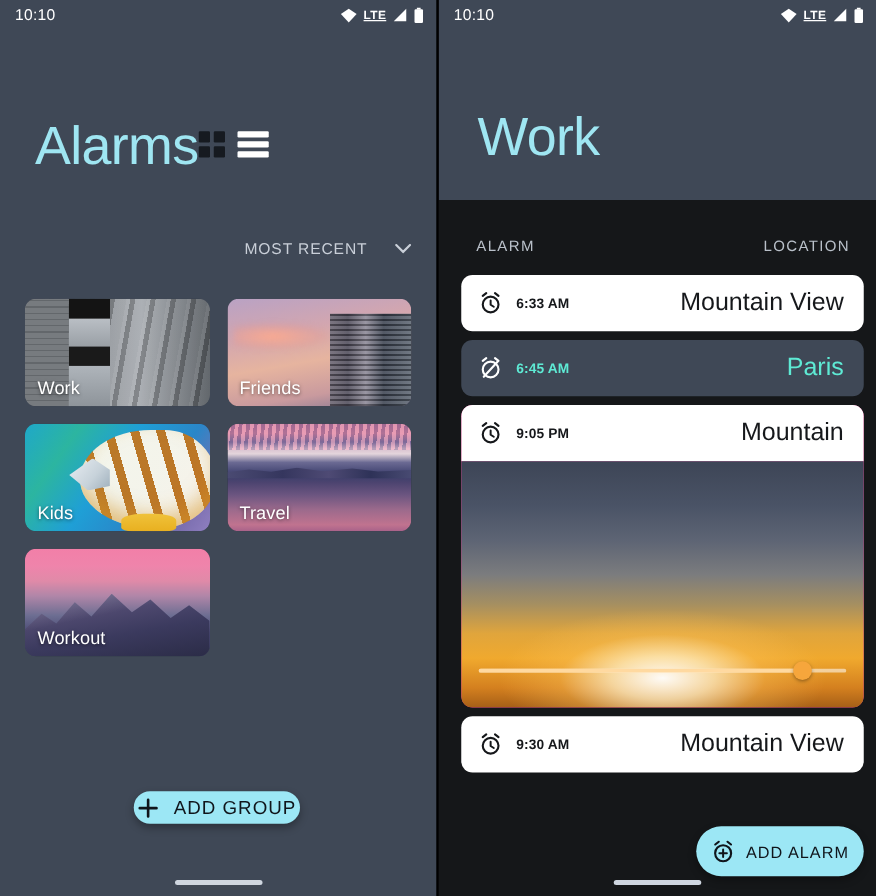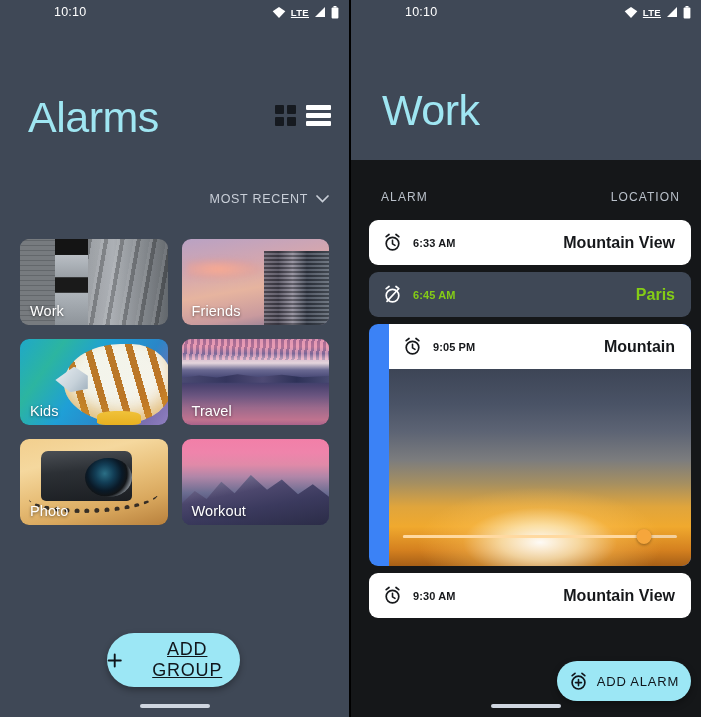--- a/index.html
+++ b/index.html
@@ -39,21 +39,20 @@
     justify-content: space-between;
     padding: 0 10px 0 12px;
     z-index: 20;
     color: #ffffff;
   }
   .statusbar-left {
     font-size: 12.5px;
     font-weight: 500;
     letter-spacing: 0.2px;
     color: #ffffff;
-    margin-left: 42px;
   }
   .statusbar-right {
     display: flex;
     align-items: center;
     gap: 5px;
   }
   .si-lte {
     font-size: 9.5px;
     font-weight: 600;
     letter-spacing: 0.3px;
@@ -63,21 +62,21 @@
   .ic { display: block; }
 
   
   .l-header {
     position: absolute;
     top: 96px;
     left: 28px;
     right: 18px;
     display: flex;
     align-items: center;
-    justify-content: space-between;
+    justify-content: flex-start;
   }
   .l-title {
     font-size: 43px;
     font-weight: 400;
     color: #9fe6f2;
     letter-spacing: -0.5px;
     line-height: 1;
   }
   .l-viewtoggle {
     display: flex;
@@ -99,21 +98,21 @@
     width: 25px;
   }
   .list-icon i { display: block; height: 5px; background: #ffffff; border-radius: 1px; }
 
   .l-sort {
     position: absolute;
     top: 192px;
     right: 20px;
     display: flex;
     align-items: center;
-    gap: 8px;
+    gap: 22px;
     color: #c9cfd8;
     font-size: 12.5px;
     letter-spacing: 0.7px;
     font-weight: 400;
   }
 
   
   .l-grid {
     position: absolute;
     top: 239px;
@@ -304,25 +303,24 @@
     border-radius: 999px;
     font-family: inherit;
     cursor: pointer;
     box-shadow: 0 3px 7px rgba(0,0,0,0.32);
   }
   #add-group-btn {
     position: absolute;
     left: 107px;
     top: 633px;
     width: 133px;
-    height: 54px;
-    font-size: 18px;
+    height: 26px;
+    font-size: 15px;
     letter-spacing: 0.8px;
     font-weight: 500;
-    text-decoration: underline;
   }
   #add-alarm-btn {
     position: absolute;
     right: 10px;
     top: 661px;
     width: 134px;
     height: 40px;
     gap: 9px;
     font-size: 13px;
     letter-spacing: 0.8px;
@@ -385,31 +383,30 @@
     height: 45px;
     padding: 0 16px 0 14px;
     border-radius: 9px;
     margin-bottom: 7px;
   }
   .arow.on  { background: #ffffff; }
   .arow.off { background: #3f4856; }
 
   .arow-left { display: flex; align-items: center; gap: 11px; }
   .arow-time { font-size: 11px; font-weight: 700; letter-spacing: 0.1px; }
-  .arow-loc  { font-size: 16px; font-weight: 700; }
+  .arow-loc  { font-size: 20px; font-weight: 400; }
   .arow.on  .arow-time, .arow.on  .arow-loc  { color: #16181b; }
-  .arow.off .arow-time, .arow.off .arow-loc  { color: #84cc16; }
+  .arow.off .arow-time, .arow.off .arow-loc  { color: #5eead4; }
 
   
   .acard {
     border-radius: 9px;
     overflow: hidden;
     margin-bottom: 7px;
-    background: #3b82f6;
-    padding-left: 20px;
+    background: #ec4899;
   }
   .acard .arow { margin-bottom: 0; border-radius: 0; }
   .acard-media {
     position: relative;
     height: 197px;
     background:
       radial-gradient(ellipse 58% 40% at 50% 88%, rgba(255,255,255,0.96) 0%, rgba(255,240,200,0.75) 22%, rgba(255,196,90,0.35) 44%, rgba(255,170,60,0.0) 70%),
       linear-gradient(180deg,
         #3d4556 0%, #4a5366 18%, #5d6474 32%,
         #7b7c7e 46%, #a58f61 58%,
@@ -507,26 +504,20 @@
         </div>
         <div class="gcard">
           <div class="art art-kids">
             <div class="kids-fin"></div>
           </div>
           <div class="glabel">Kids</div>
         </div>
         <div class="gcard">
           <div class="art art-travel"></div>
           <div class="glabel">Travel</div>
-        </div>
-        <div class="gcard">
-          <div class="art art-photo">
-            <div class="photo-strap"></div>
-          </div>
-          <div class="glabel">Photo</div>
         </div>
         <div class="gcard">
           <div class="art art-workout"></div>
           <div class="glabel">Workout</div>
         </div>
       </div>
 
     <button class="pill" id="add-group-btn">
       <svg width="17" height="17" viewBox="0 0 17 17">
         <path d="M8.5 1.8 V15.2 M1.8 8.5 H15.2" stroke="#10151b" stroke-width="2.1" stroke-linecap="round"></path>

